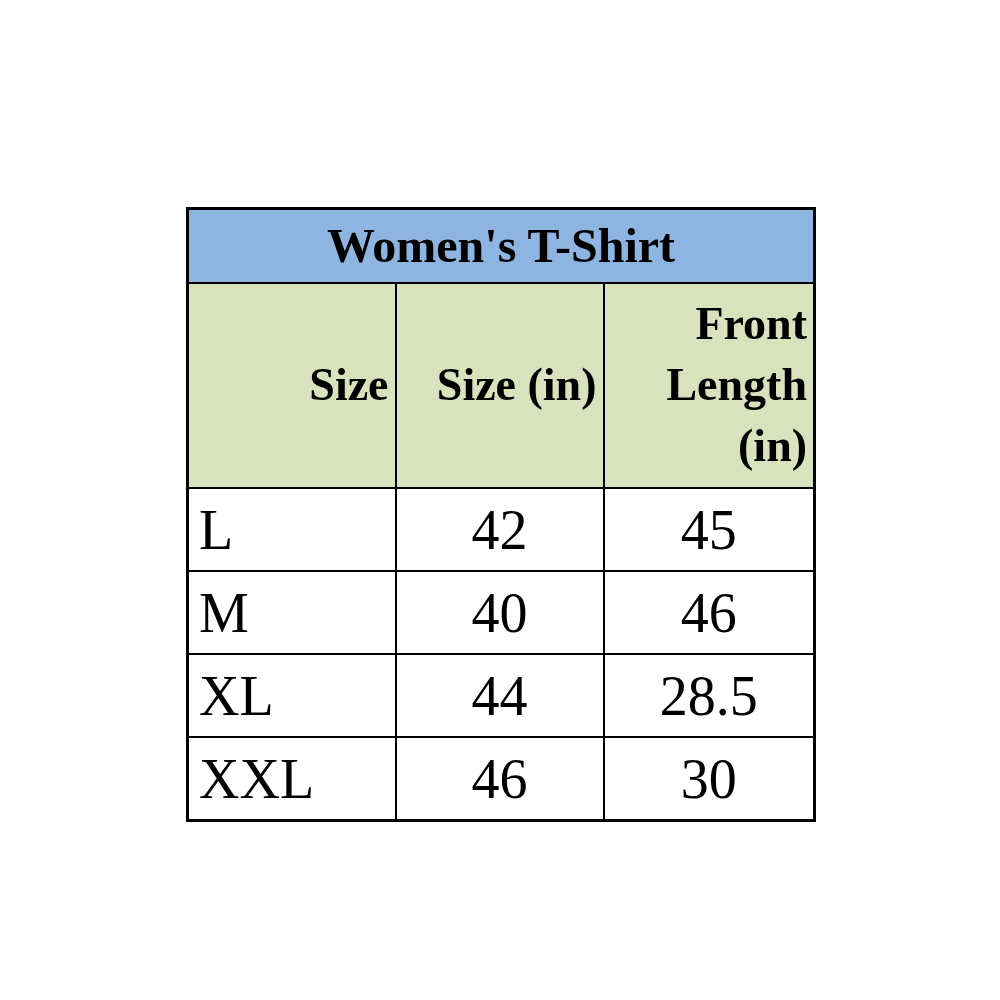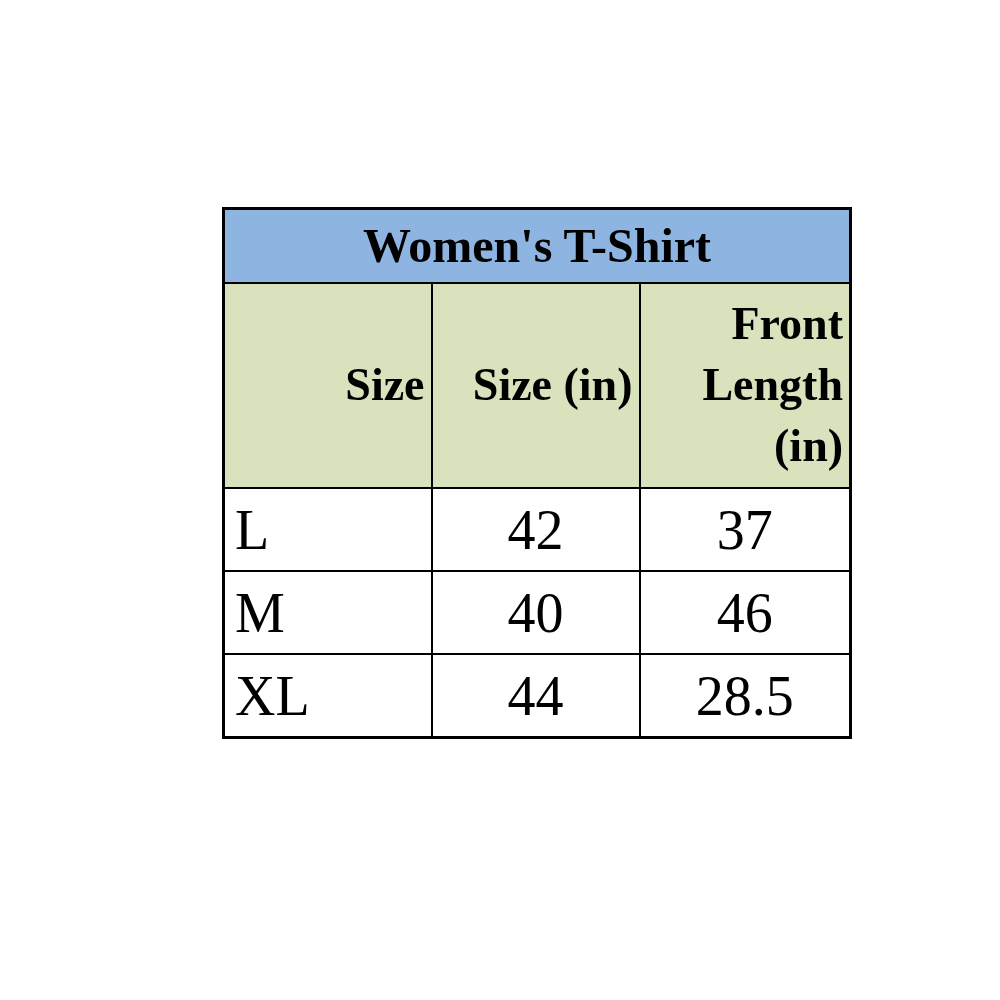--- a/index.html
+++ b/index.html
@@ -11,21 +11,20 @@
     height: 1000px;
     background: #ffffff;
     position: relative;
     font-family: "Liberation Serif", "DejaVu Serif", serif;
     color: #000000;
   }
   .size-chart-wrap {
     position: absolute;
     left: 186px;
     top: 207px;
-    margin-left: 36px;
   }
   table.size-chart {
     border-collapse: collapse;
     table-layout: fixed;
     width: 627px;
     border: 3px solid var(--border-color, #000);
   }
   table.size-chart col.c1 { width: 208px; }
   table.size-chart col.c2 { width: 208px; }
   table.size-chart col.c3 { width: 211px; }
@@ -86,27 +85,32 @@
       <tr class="header-row">
         <th>Size</th>
         <th>Size (in)</th>
         <th>Front Length (in)</th>
       </tr>
     </thead>
     <tbody>
       <tr class="data-row">
         <td class="size-cell">L</td>
         <td class="num-cell">42</td>
-        <td class="num-cell">37</td>
+        <td class="num-cell">45</td>
       </tr>
       <tr class="data-row">
         <td class="size-cell">M</td>
         <td class="num-cell">40</td>
         <td class="num-cell">46</td>
       </tr>
       <tr class="data-row">
         <td class="size-cell">XL</td>
         <td class="num-cell">44</td>
         <td class="num-cell">28.5</td>
       </tr>
+      <tr class="data-row">
+        <td class="size-cell">XXL</td>
+        <td class="num-cell">46</td>
+        <td class="num-cell">30</td>
+      </tr>
     </tbody>
   </table>
 </div>
 
 </body></html>

